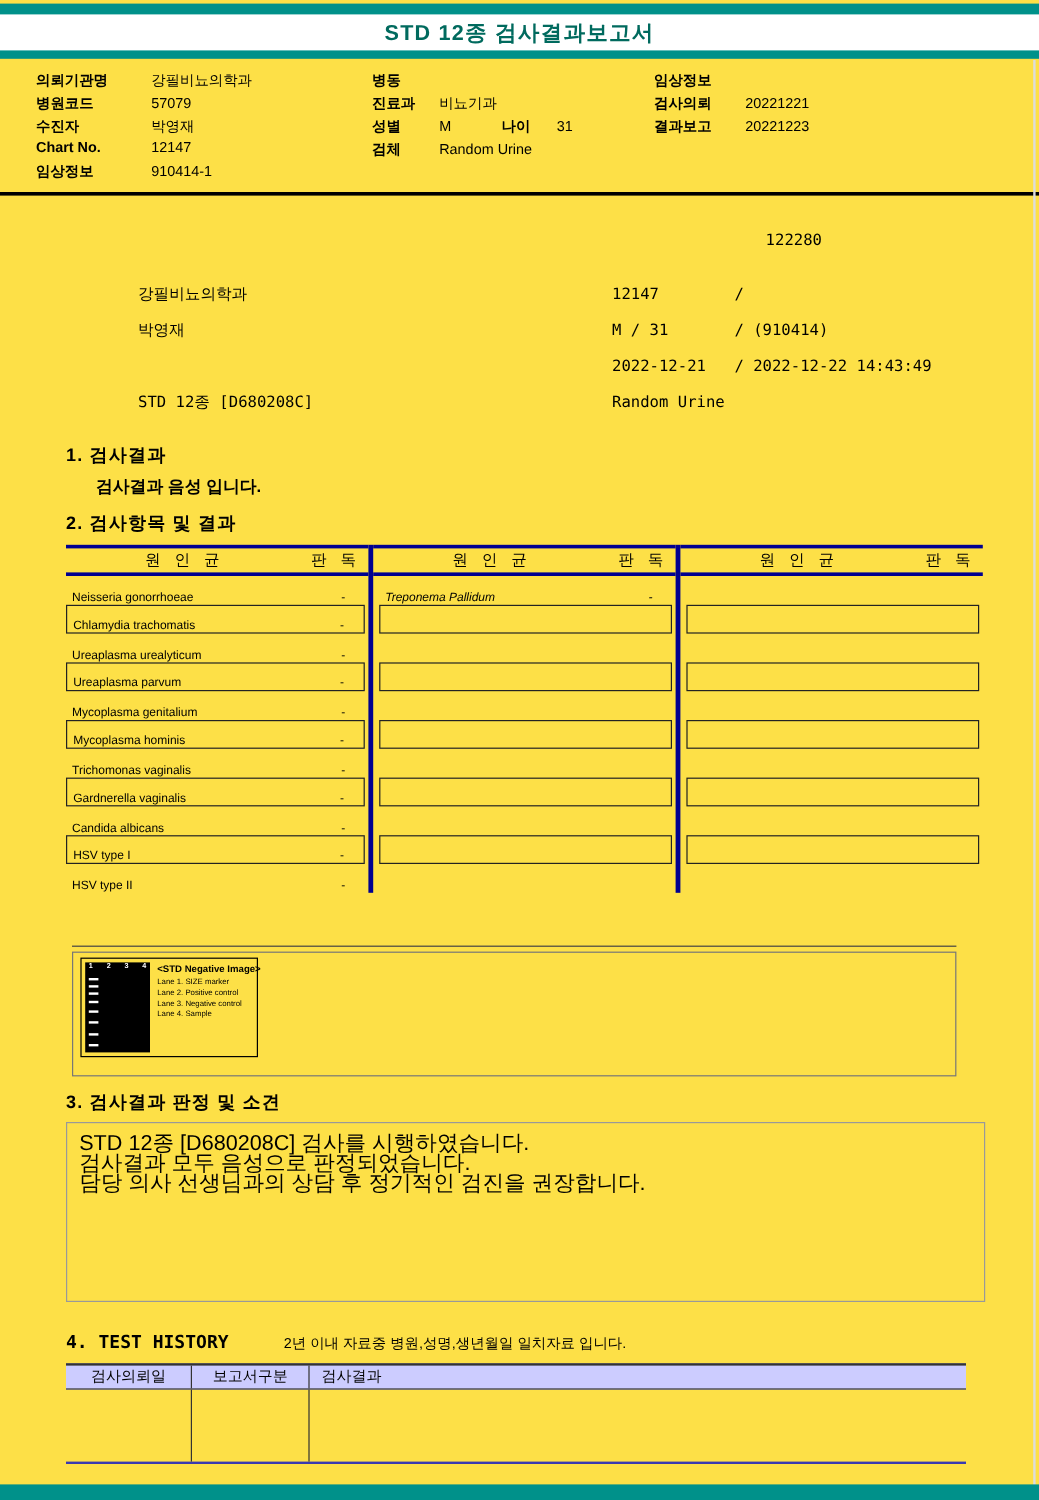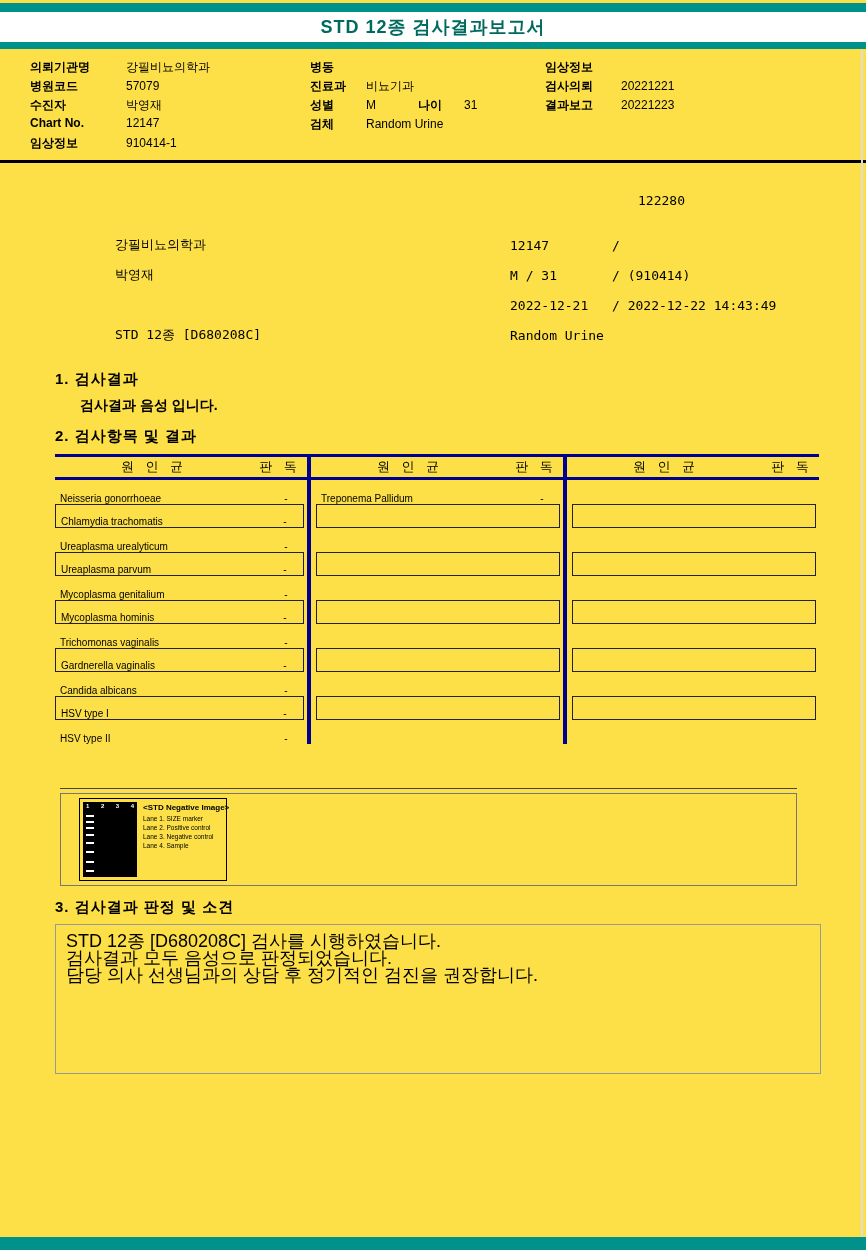--- a/index.html
+++ b/index.html
@@ -41,29 +41,29 @@
   .section2 { margin:12px 0 0 55px; }
 
   
   .result-table { display:flex; margin-top:8px; width:766px; }
   .rt-group { width:252px; }
   .rt-group + .rt-group { border-left:4px solid var(--navy,#000090); width:256px; }
   .rt-header { display:flex; align-items:center; height:26px; border-top:3px solid var(--navy,#000090); border-bottom:3px solid var(--navy,#000090); font-size:13px; letter-spacing:4px; }
   .rt-header .rt-name { flex:1; text-align:center; }
   .rt-header .rt-result { width:54px; text-align:center; }
   .rt-row { display:flex; align-items:flex-end; height:24px; font-size:10px; margin-right:3px; }
-  .rt-group + .rt-group .rt-row { margin-left:5px; }
+  .rt-group + .rt-group .rt-row { margin-left:5px;font-style:italic; }
   .rt-row.boxed { border:1px solid #222; }
   .rt-row .rt-name { flex:1; padding-left:5px; white-space:nowrap; overflow:hidden; }
   .rt-row .rt-result { width:36px; text-align:center; }
 
   
   .gel-wrap { margin:44px 0 0 60px; width:737px; }
   .gel-topline { border-top:1px solid #444; margin-bottom:4px; }
-  .gel-outer { border:1px solid #777; height:93px; padding:4px 0 4px 18px; }
+  .gel-outer { border:1px solid #777; height:104px; padding:4px 0 4px 6px; }
   .gel-panel { border:1px solid #000; width:148px; height:83px; display:flex; }
   .gel-image { width:54px; height:75px; background:#000; margin:3px; position:relative; flex:none; }
   .lane-numbers { position:absolute; top:1px; left:3px; width:48px; display:flex; justify-content:space-between; color:#fff; font-size:6px; font-weight:bold; }
   .band { position:absolute; left:3px; width:8px; height:2px; background:#fff; }
   .b1{top:13px}.b2{top:19px}.b3{top:25px}.b4{top:32px}.b5{top:40px}.b6{top:49px}.b7{top:59px}.b8{top:68px}
   .gel-legend { padding:4px 3px 0 3px; font-size:6.5px; line-height:9px; }
   .gel-title { font-size:8px; font-weight:bold; margin-bottom:2px; white-space:nowrap; }
 
   
   .section3 { margin:12px 0 0 55px; width:766px; }
@@ -385,16 +385,34 @@
 
   <div class="section3">
     <div class="sec-heading">3. 검사결과 판정 및 소견</div>
     <div class="comment-box">
       <div>STD 12종 [D680208C] 검사를 시행하였습니다.</div>
       <div>검사결과 모두 음성으로 판정되었습니다.</div>
       <div>담당 의사 선생님과의 상담 후 정기적인 검진을 권장합니다.</div>
     </div>
   </div>
 
+  <div class="section4">
+    <div class="s4-head">
+      <span class="s4-title">4. TEST HISTORY</span>
+      <span class="s4-note">2년 이내 자료중 병원,성명,생년월일 일치자료 입니다.</span>
+    </div>
+    <div class="history">
+      <div class="history-header">
+        <span class="h-cell h-col1">검사의뢰일</span>
+        <span class="h-cell h-col2">보고서구분</span>
+        <span class="h-cell h-col3">검사결과</span>
+      </div>
+      <div class="history-body">
+        <div class="b-col1"></div>
+        <div class="b-col2"></div>
+        <div class="b-col3"></div>
+      </div>
+    </div>
+  </div>
 
   <div class="edge-line"></div>
   <div class="bottom-band"></div>
 </div>
 
 </body></html>

